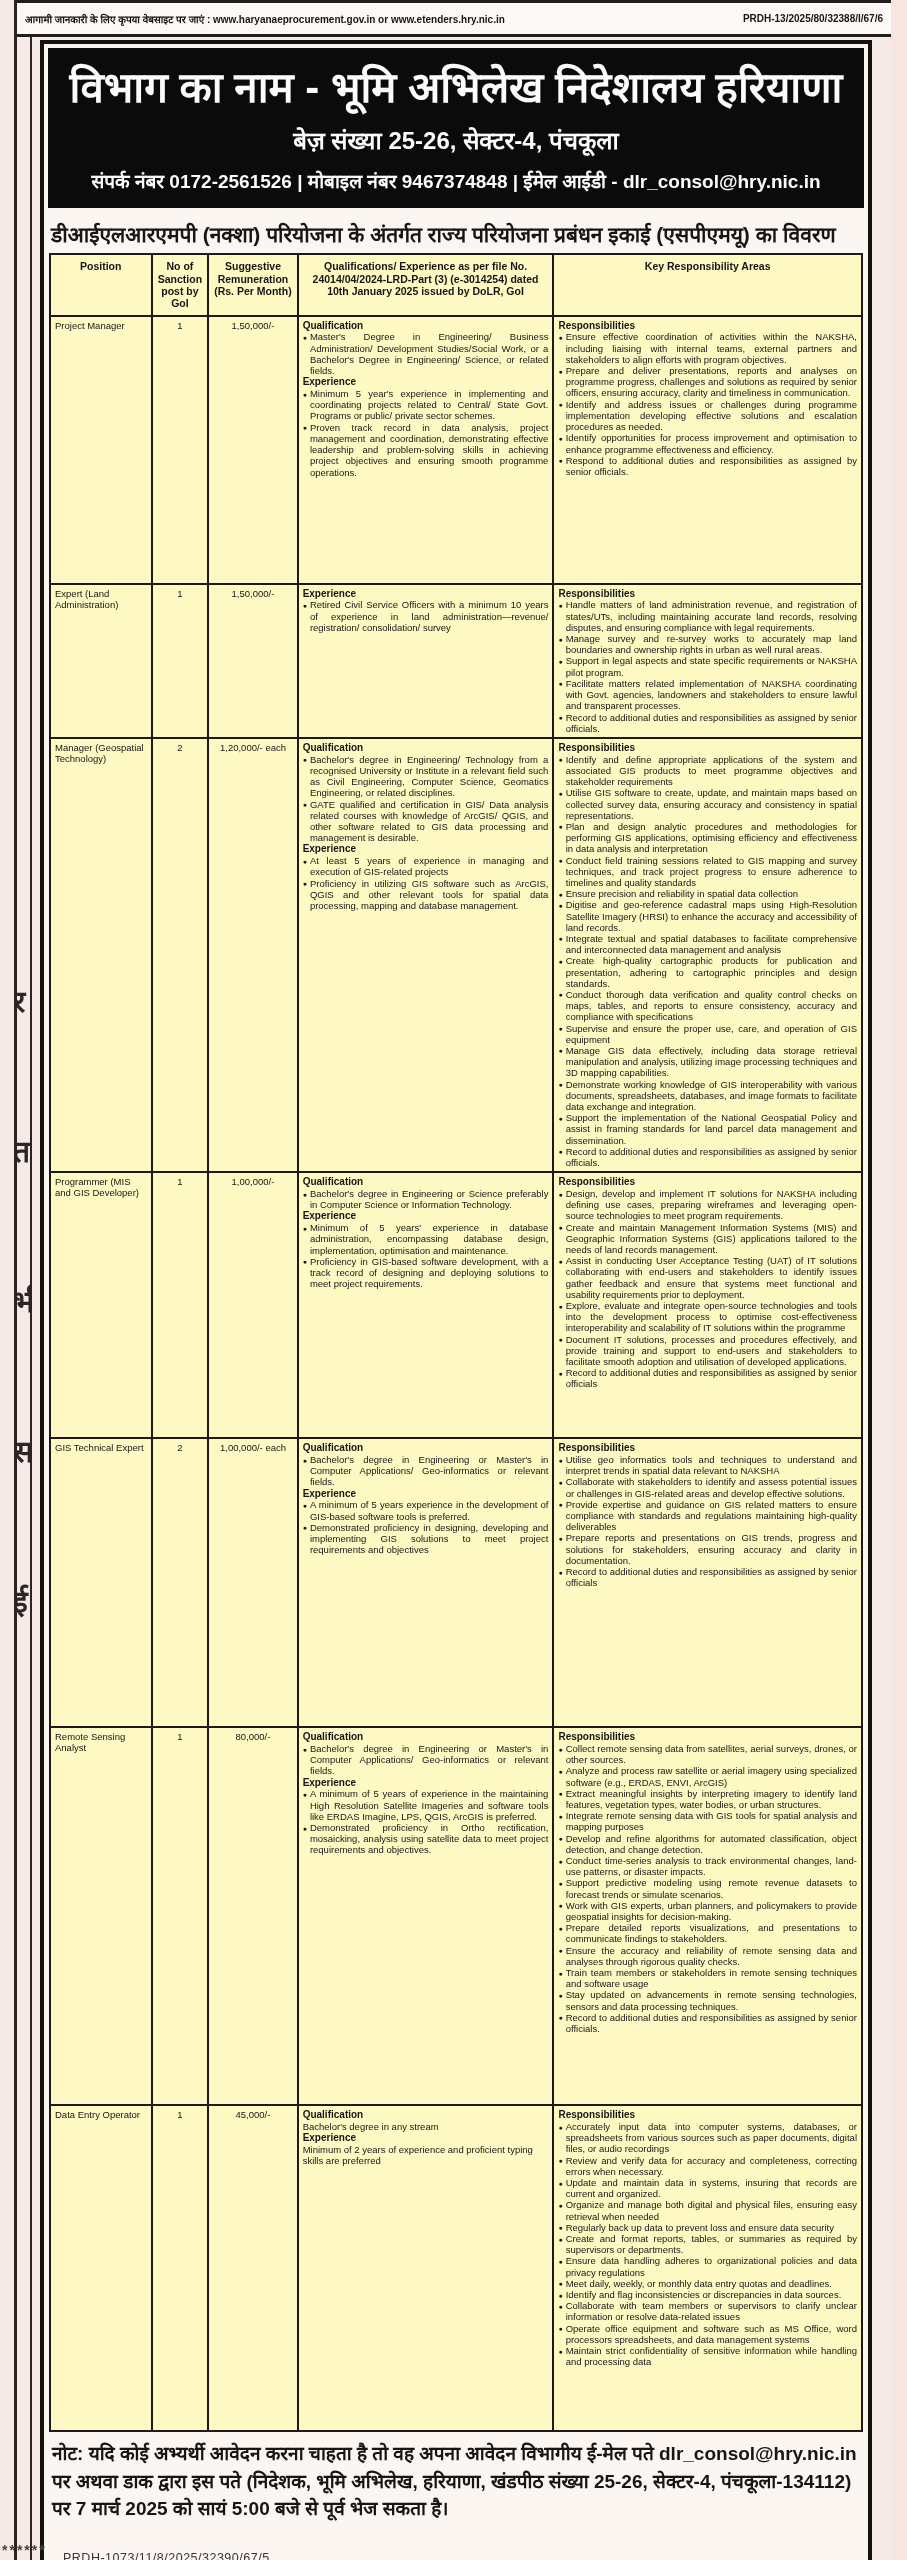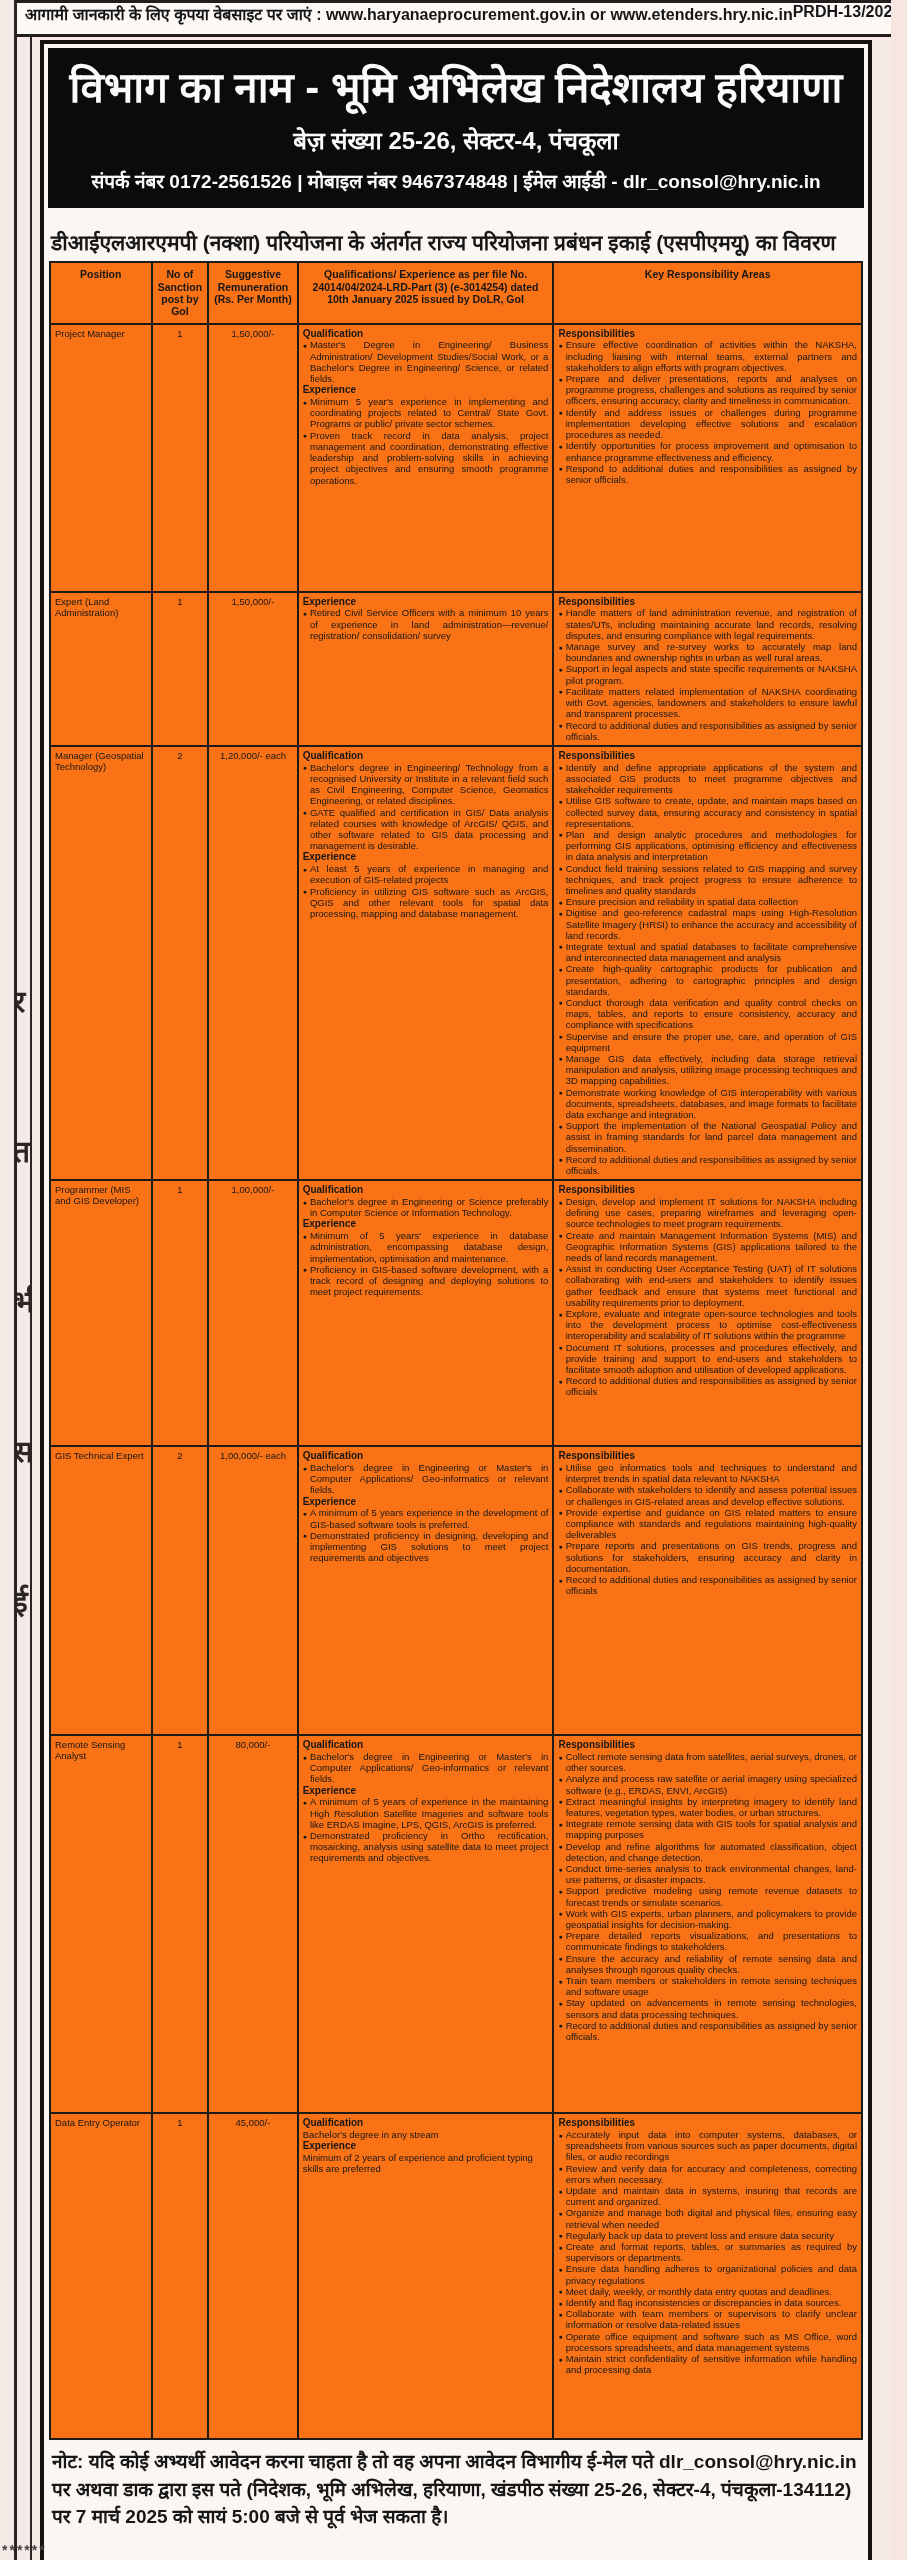--- a/index.html
+++ b/index.html
@@ -6,31 +6,31 @@
   .page{position:relative;width:907px;height:2560px;background:#f5eae6;overflow:hidden;
         font-family:"Liberation Sans","DejaVu Sans",sans-serif;color:#161616;}
   
   .page::after{content:"";position:absolute;top:0;right:0;width:16px;height:100%;background:#f7e5e1;}
   
   .spine{position:absolute;left:14px;top:0;bottom:0;width:13px;
          border-left:3px solid #2c2424;border-right:2px solid #2c2424;overflow:hidden;}
   .spine .frag{position:absolute;left:-4px;font-weight:bold;font-size:30px;color:#171111;opacity:.9;}
   .top-strip{position:absolute;top:0;left:17px;right:16px;height:31px;background:#fcf8f5;
              border-top:3px solid #241d1d;border-bottom:3px solid #241d1d;
-             display:flex;justify-content:space-between;
-             font-size:16px;font-weight:bold;padding:0 8px;white-space:nowrap;overflow:hidden;}
+             display:flex;justify-content:space-between;align-items:center;
+             font-size:10px;font-weight:bold;padding:0 8px;white-space:nowrap;overflow:hidden;}
   .doc{position:absolute;top:40px;left:40px;width:832px;background:#fbf6f2;
        border:4px solid #141111;box-sizing:border-box;padding:0 5px 6px 5px;}
-  .banner{background:#0c0b0b;color:#fcfbfa;text-align:center;margin:4px -1px 16px -1px;
+  .banner{background:#0c0b0b;color:#fcfbfa;text-align:center;margin:4px -1px 8px -1px;
           padding:16px 10px 14px 10px;}
   .banner .dept{font-size:42px;font-weight:bold;line-height:1.12;}
   .banner .addr{font-size:24px;font-weight:bold;margin-top:12px;}
   .banner .contact{font-size:19px;font-weight:bold;margin-top:12px;}
   .subtitle{font-size:21px;font-weight:bold;padding:7px 2px 6px 2px;line-height:1.15;}
-  table.positions{width:100%;border-collapse:collapse;table-layout:fixed;background:#f97316;}
+  table.positions{width:100%;border-collapse:collapse;table-layout:fixed;background:#fef9c3;}
   table.positions th,table.positions td{border:2px solid #1d1a1a;vertical-align:top;
       padding:3px 4px;font-size:9.5px;line-height:1.18;word-wrap:break-word;}
   table.positions th{font-size:10.5px;text-align:center;vertical-align:top;padding:5px 3px;}
   td.c-pos{font-size:10.5px;}
   td.c-num,td.c-rem{text-align:center;font-size:10.5px;}
   .sec-title{font-weight:bold;font-size:10px;}
   .bullet{display:flex;gap:3px;text-align:justify;}
   .bullet .bm{flex:0 0 auto;font-size:7px;line-height:1;padding-top:2.5px;}
   .plainline{text-align:left;}
   .note{font-size:19px;font-weight:bold;line-height:1.45;padding:8px 3px 2px 3px;}

